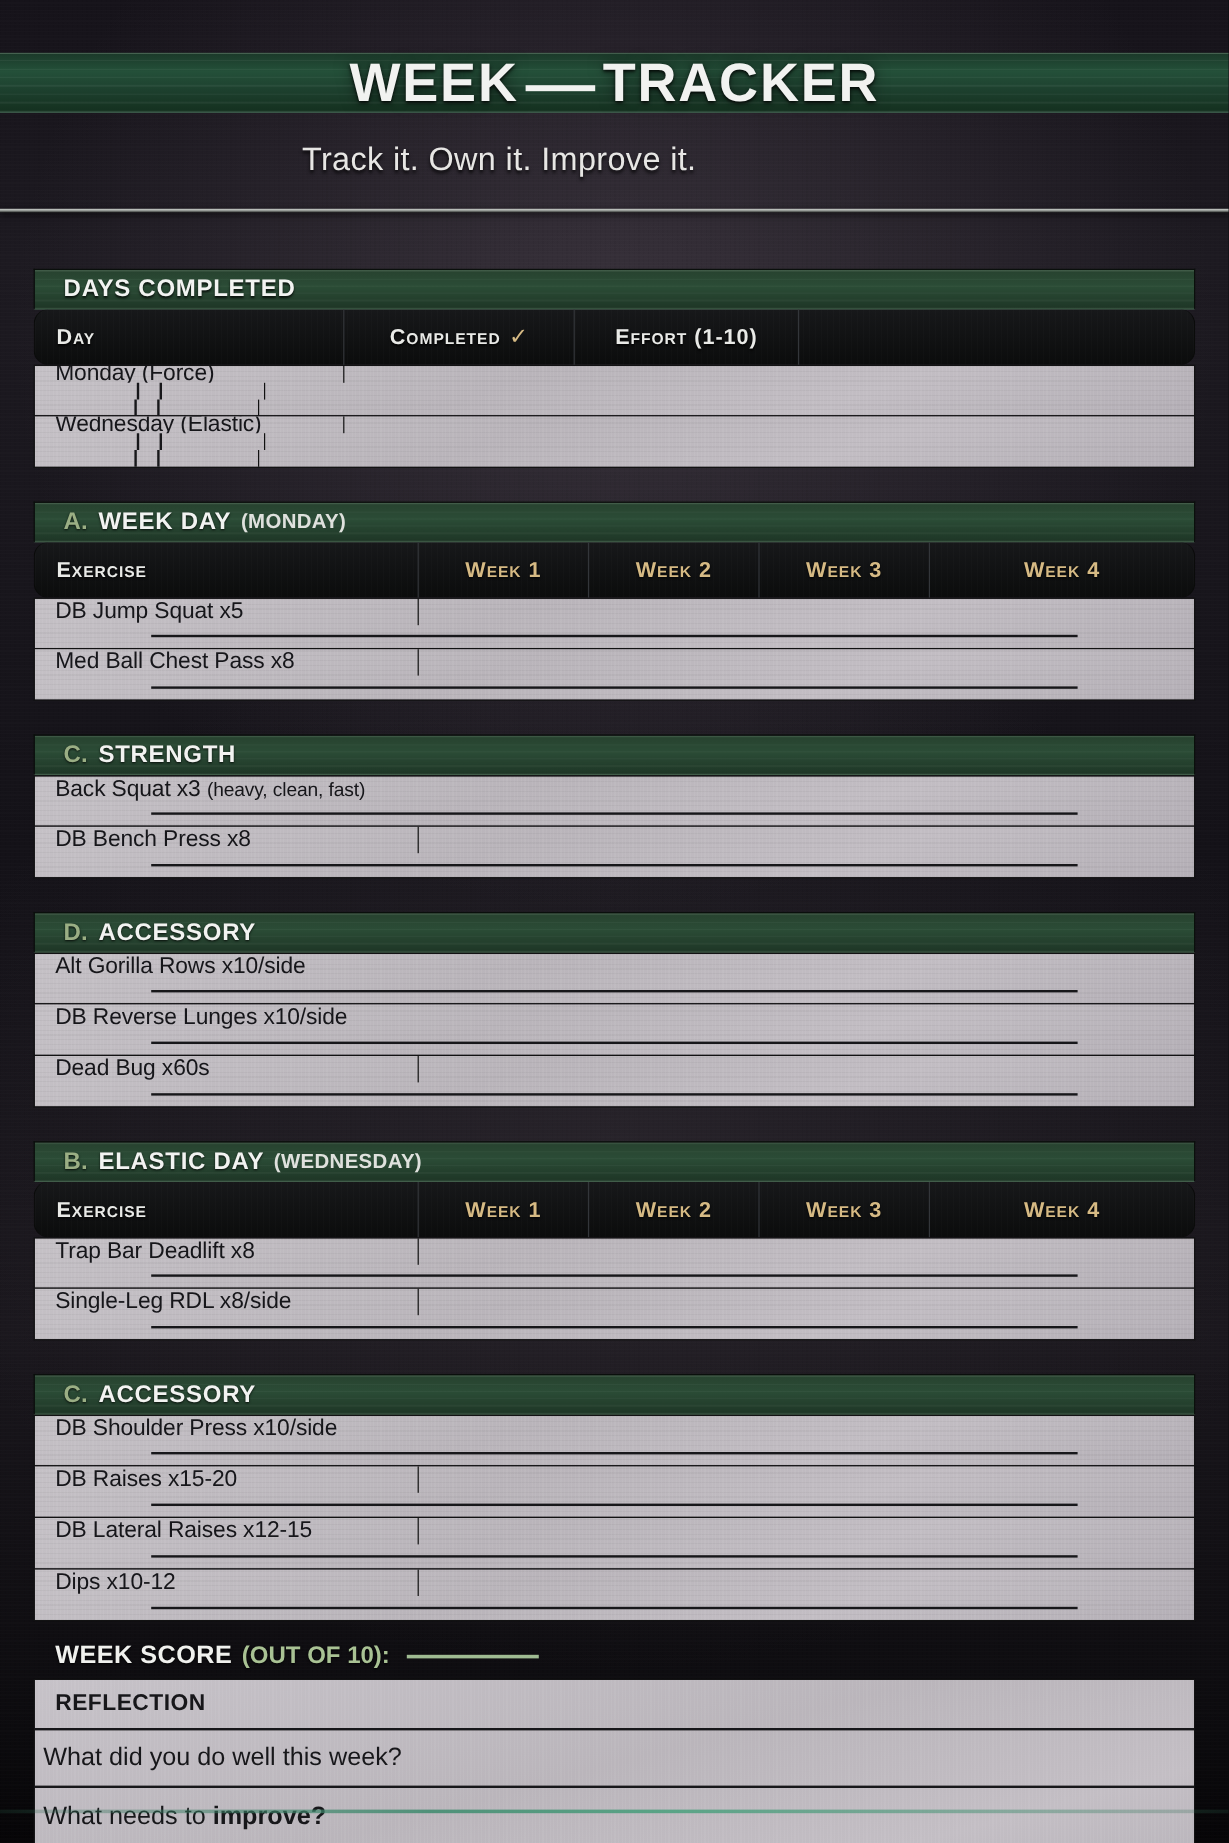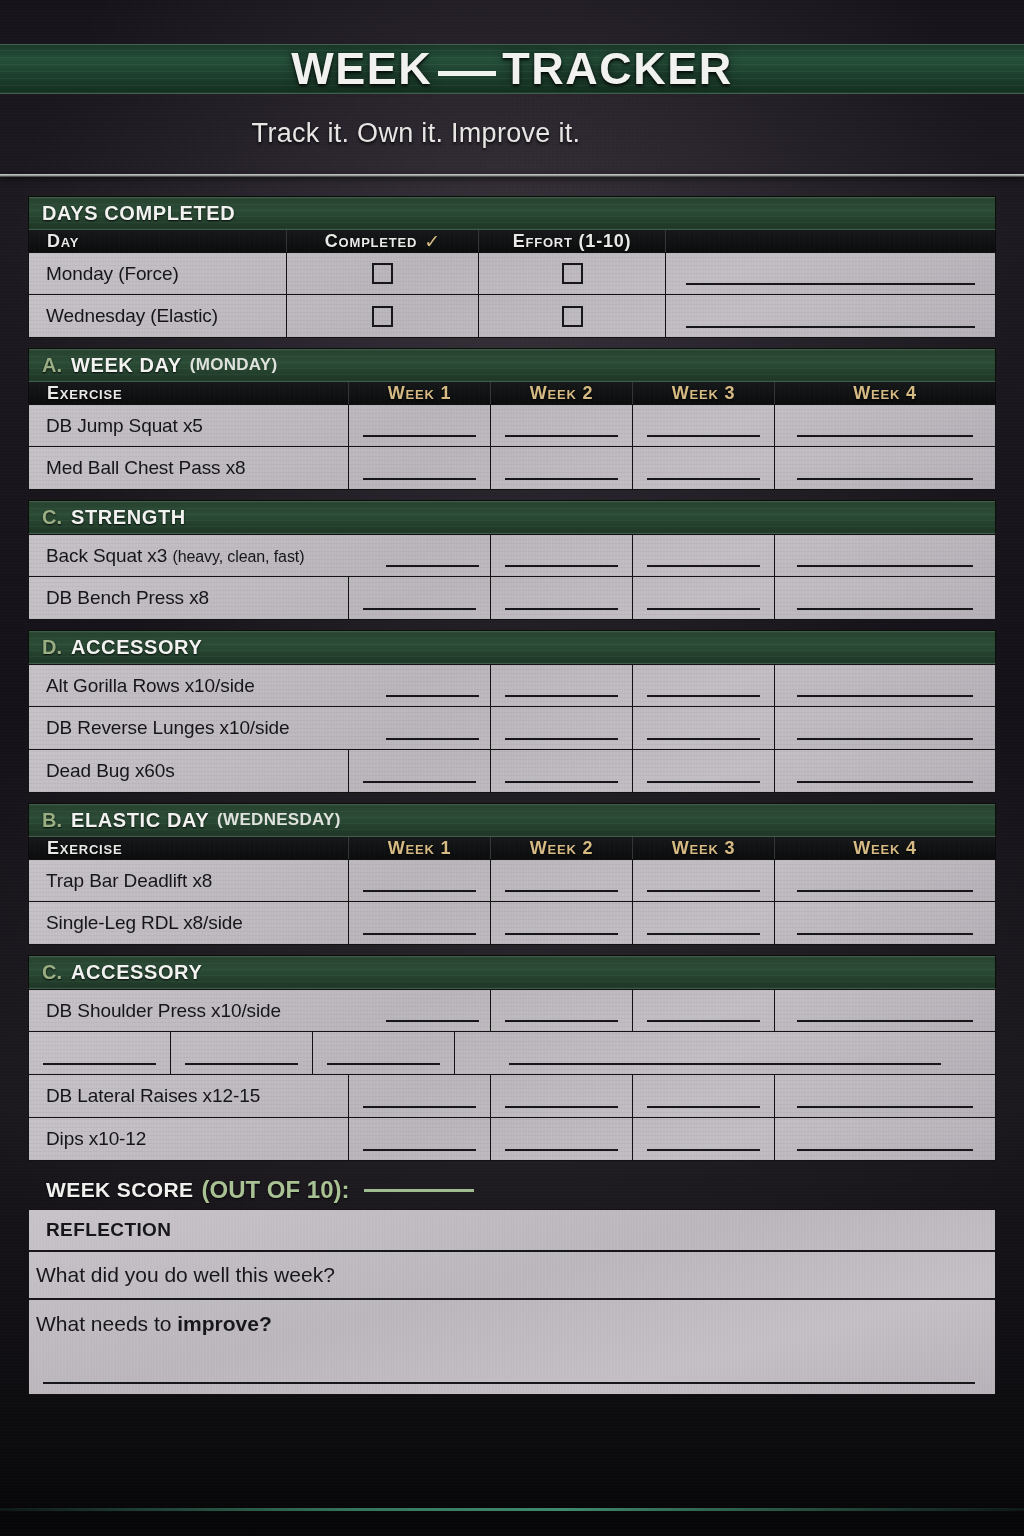--- a/index.html
+++ b/index.html
@@ -58,49 +58,50 @@
     box-shadow:0 2px 5px rgba(0,0,0,.7);
   }
 
   
   .content{ position:absolute; left:28px; top:196px; width:968px; }
 
   .block{ margin-bottom:10px; }
 
   
   .sechead{
-    height:34px; display:flex; align-items:center; padding-left:13px;
+    height:34px; display:flex; align-items:center; padding-left:24px;
     background:
       repeating-linear-gradient(0deg, rgba(255,255,255,.035) 0 1px, rgba(0,0,0,0) 1px 6px),
       linear-gradient(180deg,#27422f 0%,#2b4c36 42%,#1e3626 100%);
     border:1px solid #0a0f0c;
     border-bottom:1px solid rgba(150,180,160,.22);
     box-shadow:inset 0 1px 0 rgba(190,215,195,.16);
+    margin-top:28px;
   }
   .sechead .letter{
     color:#9aae84; font-weight:bold; font-size:20px; margin-right:9px;
     text-shadow:0 1px 2px rgba(0,0,0,.8);
   }
   .sechead .main{
     color:#f2f3f1; font-weight:bold; font-size:20px; letter-spacing:.6px;
     text-shadow:0 1px 2px rgba(0,0,0,.8);
   }
   .sechead .paren{
     color:#dfe1dd; font-size:17px; font-weight:bold; margin-left:8px;
     letter-spacing:.3px;
   }
   .sechead.plain .main{ font-size:20px; }
 
   
   .colhead{
-    display:flex; height:22px; align-items:stretch;
+    display:flex; height:46px; align-items:stretch;
     background:
       repeating-linear-gradient(90deg, rgba(255,255,255,.012) 0 1px, rgba(0,0,0,0) 1px 5px),
       linear-gradient(180deg,#17181a,#0b0c0c);
-    border-left:1px solid #0a0b0a; border-right:1px solid #0a0b0a;
+    border-left:1px solid #0a0b0a; border-right:1px solid #0a0b0a;border-radius:12px;
   }
   .colhead .cell{
     display:flex; align-items:center; justify-content:center;
     border-right:1px solid #33363a;
   }
   .colhead .cell:last-child{ border-right:none; }
   .colhead .cell.left{ justify-content:flex-start; padding-left:18px; }
   .ch-label{
     color:#e9eae7; font-size:18px; font-weight:600;
     font-variant:small-caps; letter-spacing:.8px;
@@ -111,20 +112,21 @@
 
   
   .paper-row{
     display:flex; align-items:stretch; height:43px;
     background:
       repeating-linear-gradient(90deg, rgba(255,255,255,.05) 0 1px, rgba(0,0,0,0) 1px 3px),
       repeating-linear-gradient(0deg, rgba(0,0,0,.035) 0 1px, rgba(0,0,0,0) 1px 4px),
       linear-gradient(160deg,#c5c1c6 0%,#b9b4ba 40%,#c2bdc3 70%,#b4afb6 100%);
     border:1px solid #121213;
     border-top:none;
+    flex-direction:column;
   }
   .paper-row.first{ border-top:1px solid #121213; }
   .paper-row .cell{
     position:relative; display:flex; align-items:center;
     border-right:1px solid #111; overflow:hidden;
   }
   .paper-row .cell:last-child{ border-right:none; }
   .paper-row .cell.noborder{ border-right:none; }
   .ex-label{
     color:#16161a; font-size:19px; padding-left:17px; white-space:nowrap;
@@ -145,21 +147,21 @@
 
   
   .weekscore{
     display:flex; align-items:center; height:38px; padding-left:18px;
   }
   .ws-main{
     color:#f0f1ee; font-weight:bold; font-size:21px; letter-spacing:.4px;
     text-shadow:0 1px 2px rgba(0,0,0,.85);
   }
   .ws-sub{
-    color:#a9c294; font-weight:bold; font-size:24px; margin-left:8px;
+    color:#a9c294; font-weight:bold; font-size:20px; margin-left:8px;
     text-shadow:0 1px 2px rgba(0,0,0,.85);
   }
   .ws-blank{
     display:inline-block; width:110px; height:0; margin-left:14px;
     border-bottom:3px solid #9fbb92;
   }
 
   
   .reflect{
     background:
@@ -500,20 +502,23 @@
             <span class="writeline"></span>
           </div>
         <div class="cell c-w">
             <span class="writeline"></span>
           </div>
         <div class="cell c-w4">
             <span class="writeline"></span>
           </div>
       </div>
       <div class="paper-row">
+        <div class="cell c-ex">
+          <span class="ex-label">DB Raises x15-20</span>
+        </div>
         <div class="cell c-w">
             <span class="writeline"></span>
           </div>
         <div class="cell c-w">
             <span class="writeline"></span>
           </div>
         <div class="cell c-w">
             <span class="writeline"></span>
           </div>
         <div class="cell c-w4">

